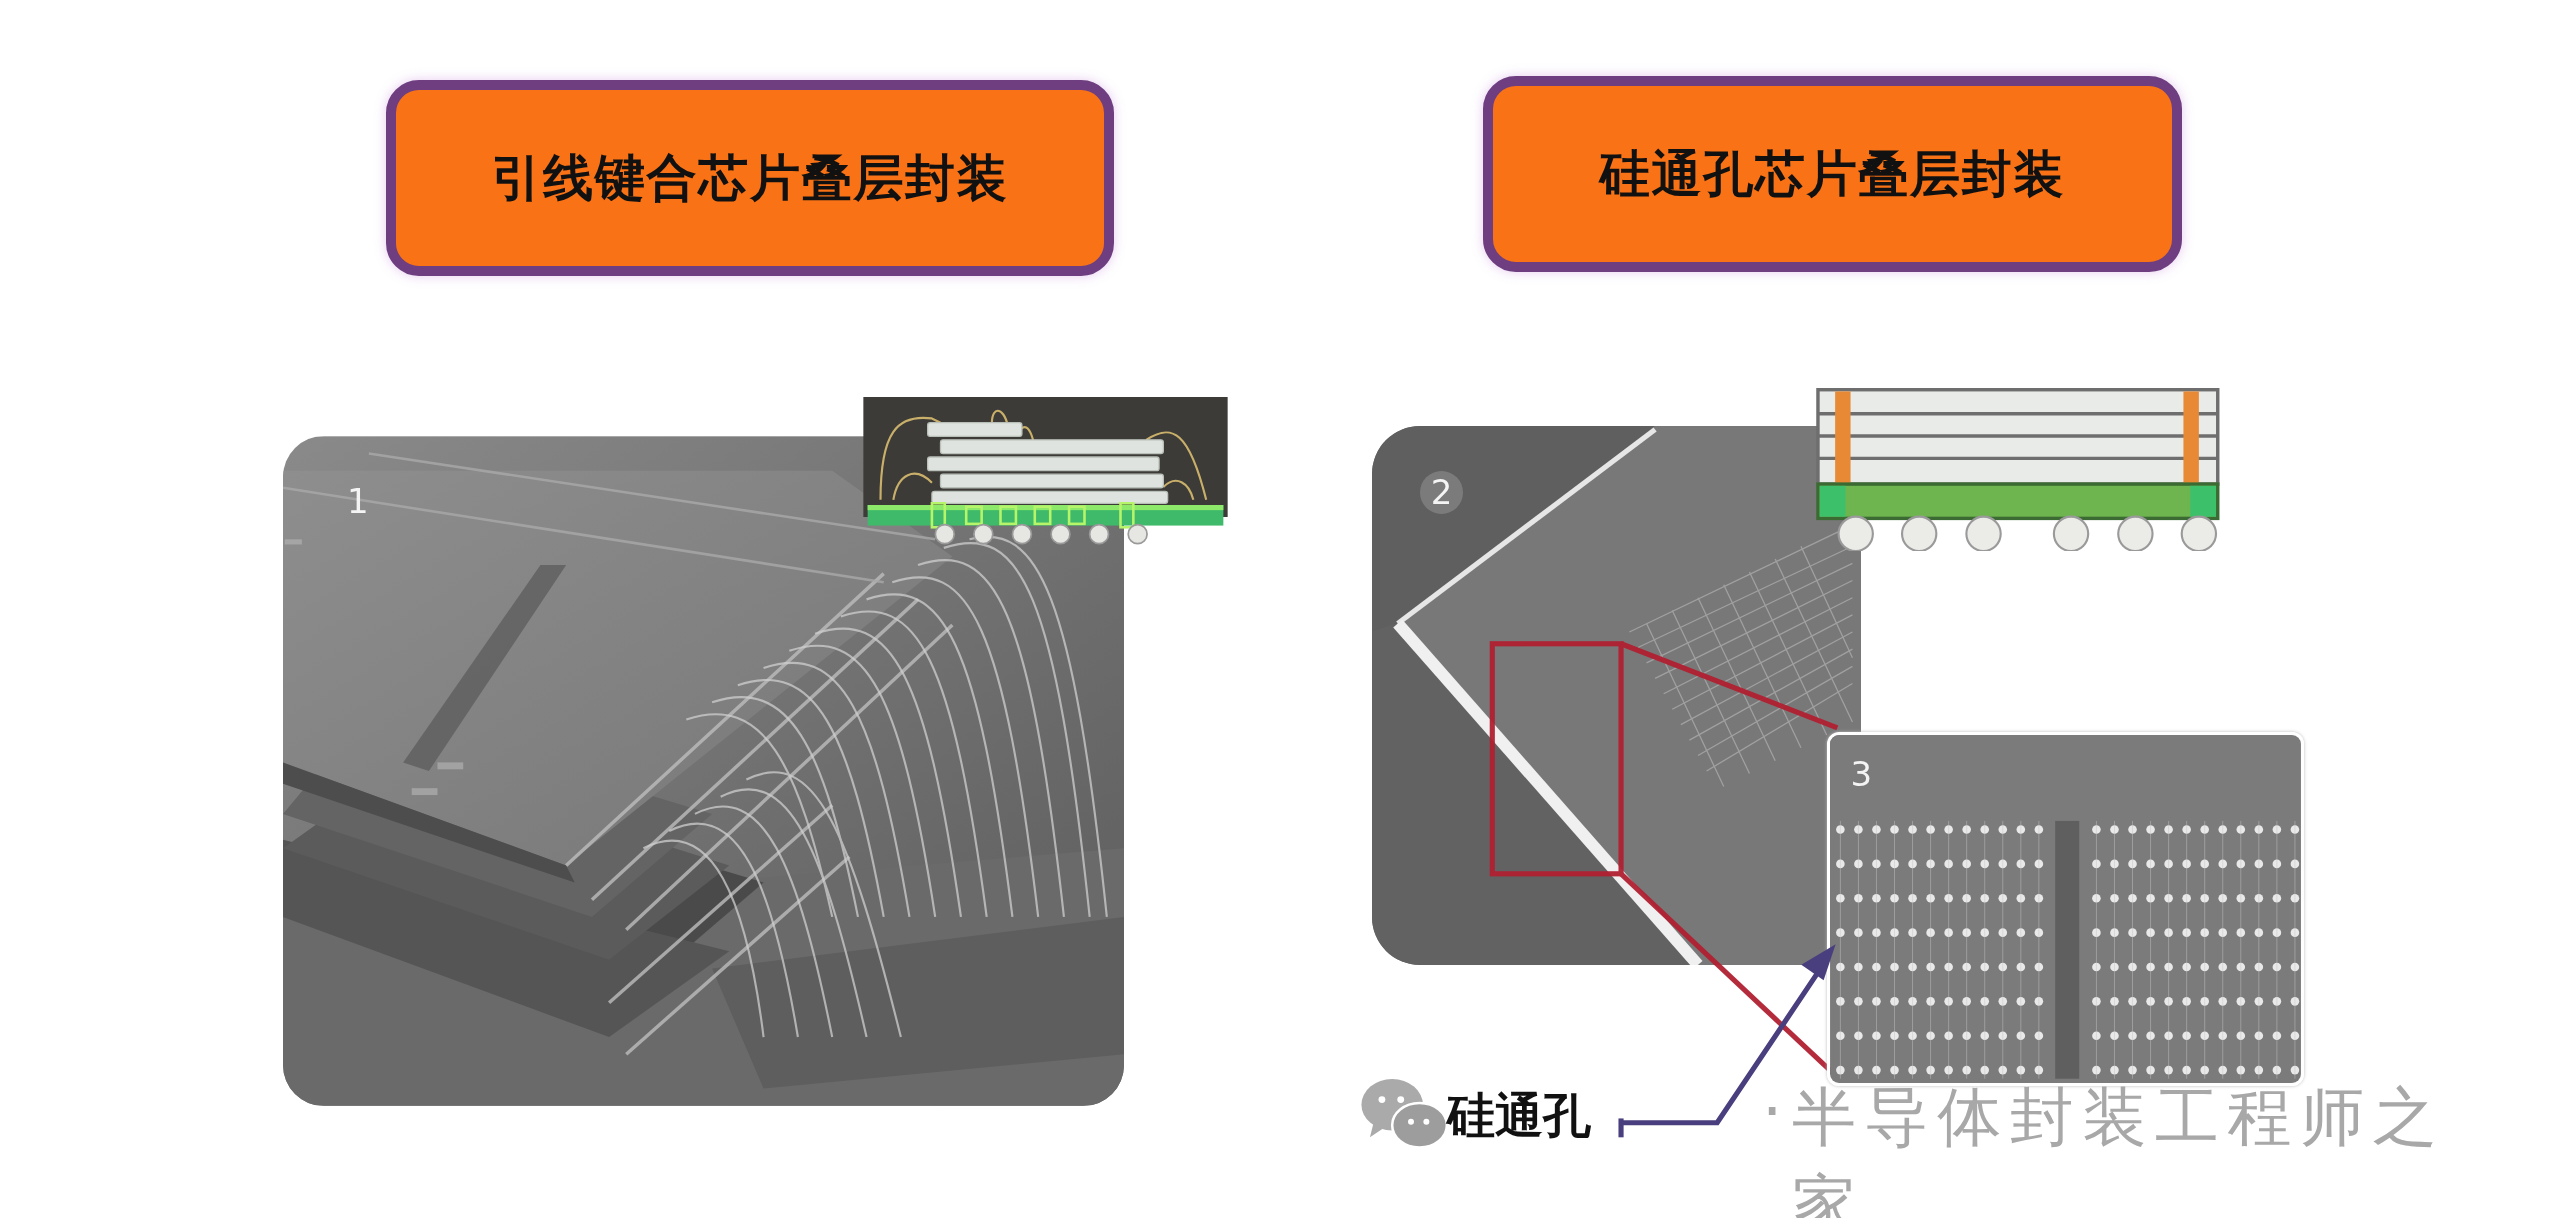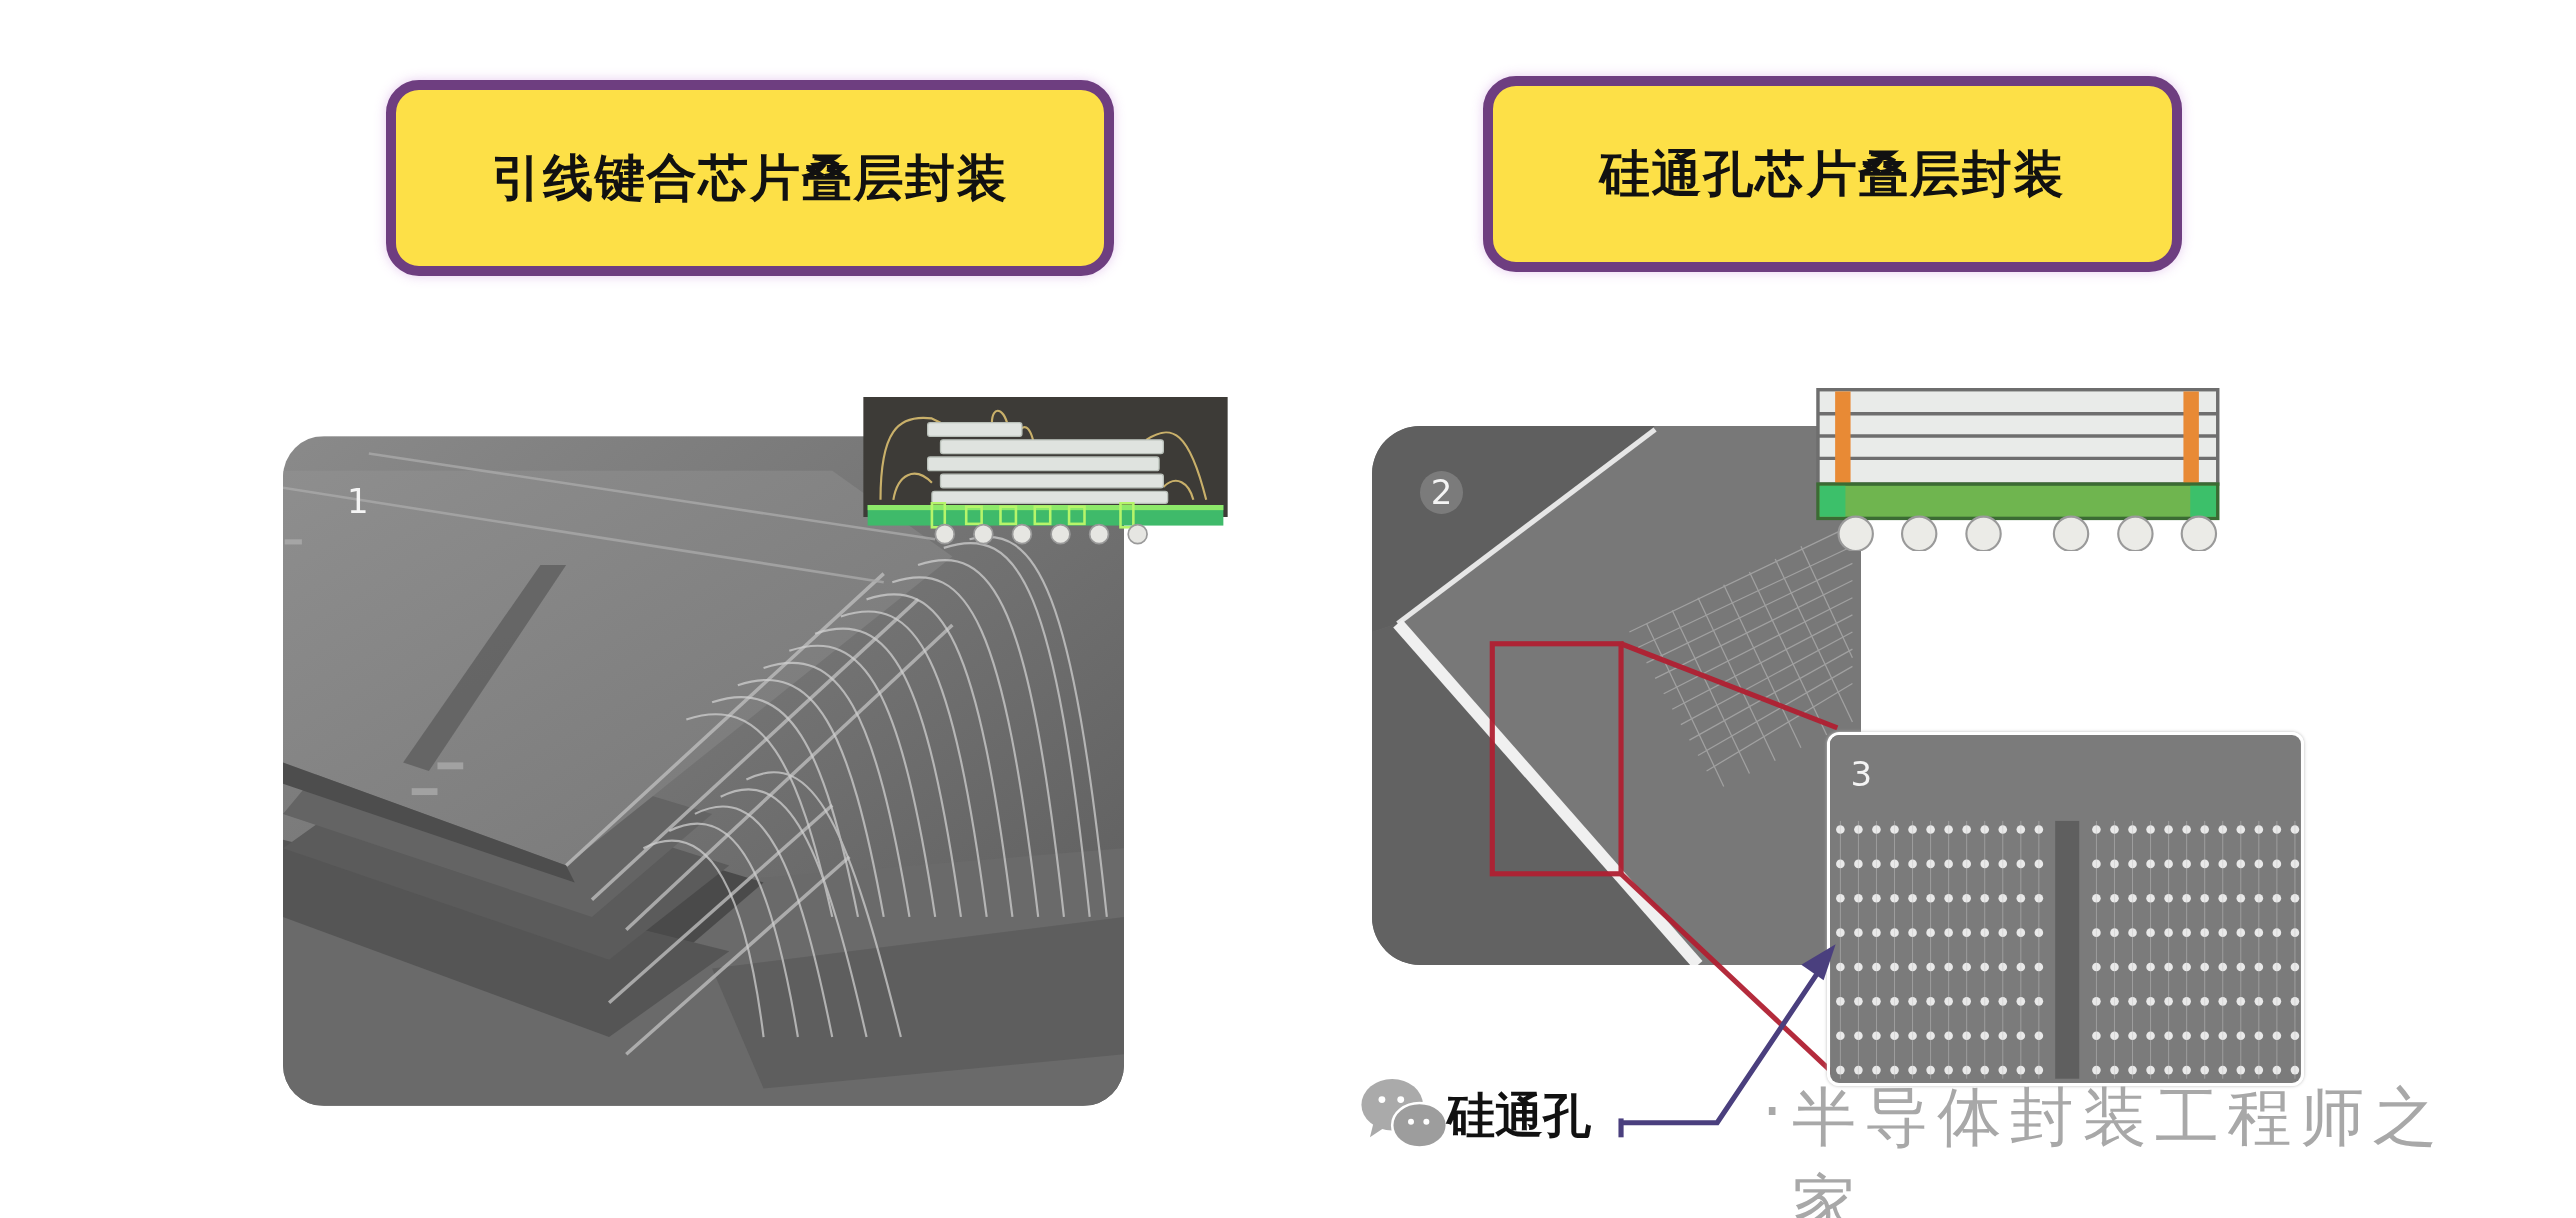--- a/index.html
+++ b/index.html
@@ -1,19 +1,19 @@
 <!DOCTYPE html>
 <html style="font-size:13.7px"><head>
 <meta charset="utf-8">
 <style>
   html, body { margin:0; padding:0; }
   body { width:2576px; height:1218px; background:#ffffff; position:relative; overflow:hidden;
          font-family:"DejaVu Sans","Liberation Sans",sans-serif; }
   .abs { position:absolute; }
-  .title-box { position:absolute; background:#fde047; border:10.3px solid #6e3e80; border-radius:33px;
+  .title-box { position:absolute; background:#f97316; border:10.3px solid #6e3e80; border-radius:33px;
                box-shadow:0 0 12px rgba(200,140,220,0.45); display:flex; align-items:center; justify-content:center; box-sizing:border-box; }
   .title-text { font-size:50px; font-weight:bold; color:#111; letter-spacing:1.7px; }
   .panel { position:absolute; overflow:hidden; }
   .num { position:absolute; color:#f4f4f4; font-size:34px; font-family:"DejaVu Sans",sans-serif; }
   .num.circ { background:rgba(255,255,255,0.18); border-radius:50%; width:43px; height:43px; text-align:center; line-height:43px; }
   .wm { position:absolute; color:#a8a8a8; font-size:64px; letter-spacing:8.6px; }
   .label { position:absolute; color:#111; font-size:48px;font-weight:bold; }
 </style>
 </head>
 <body>

